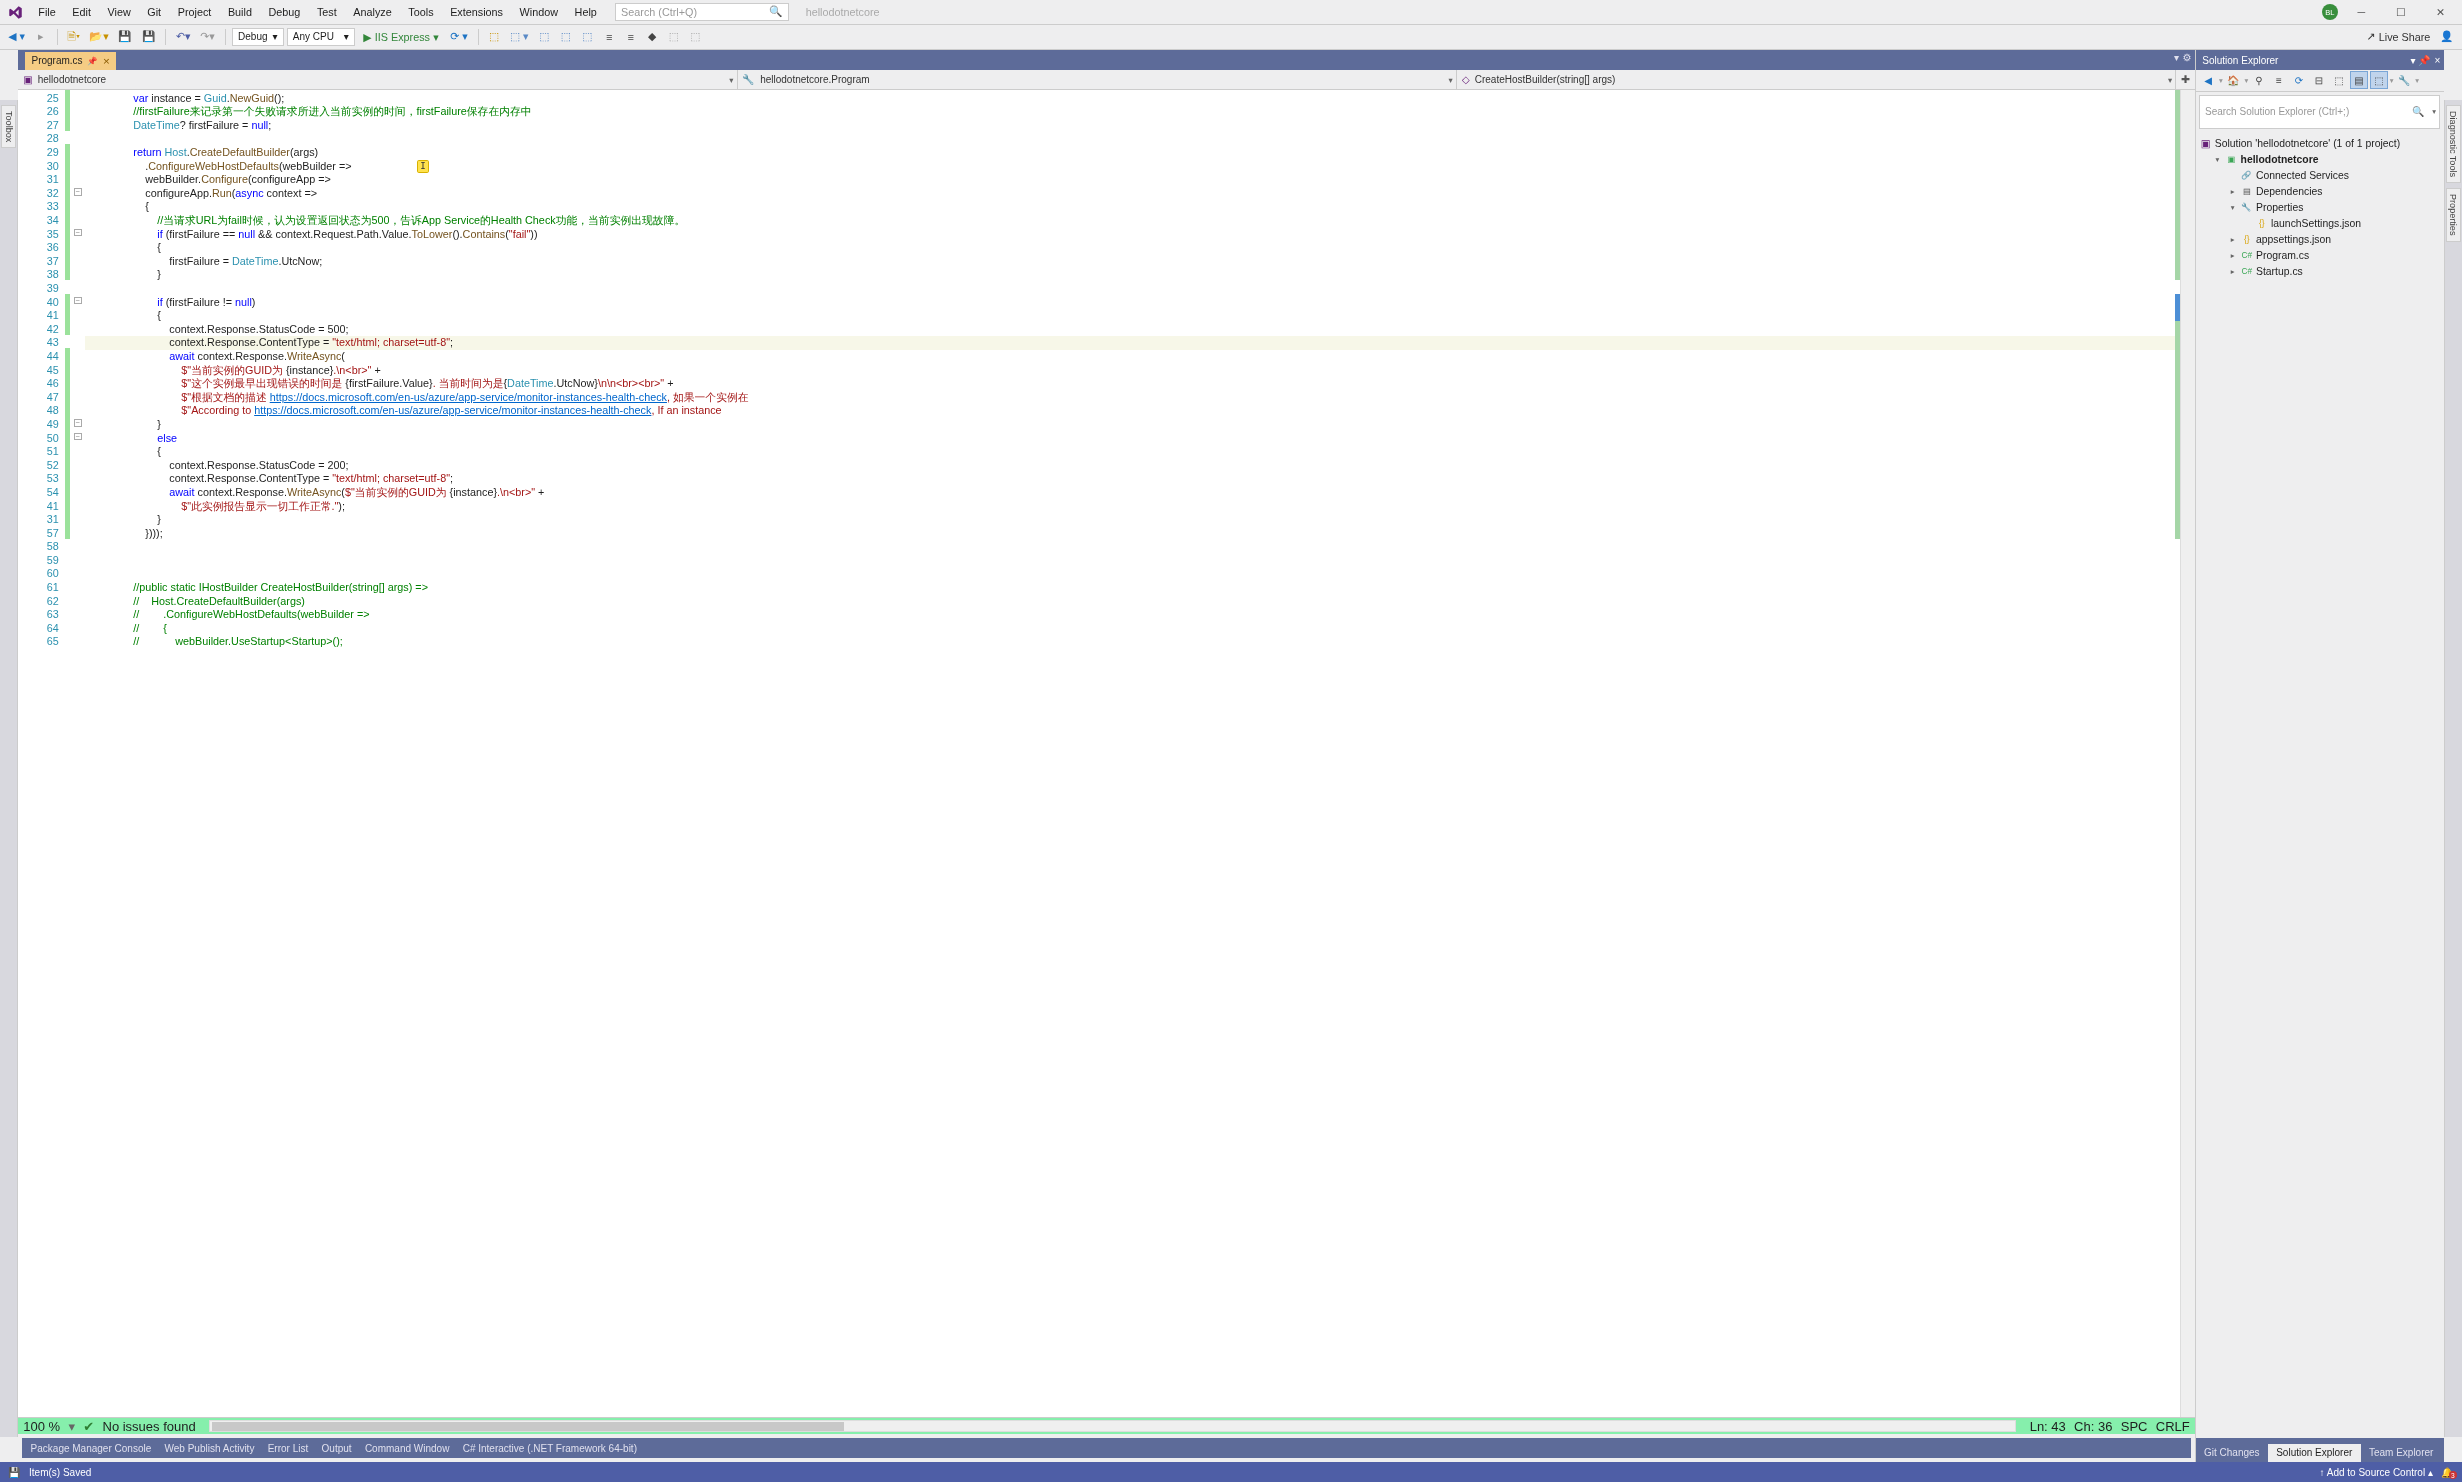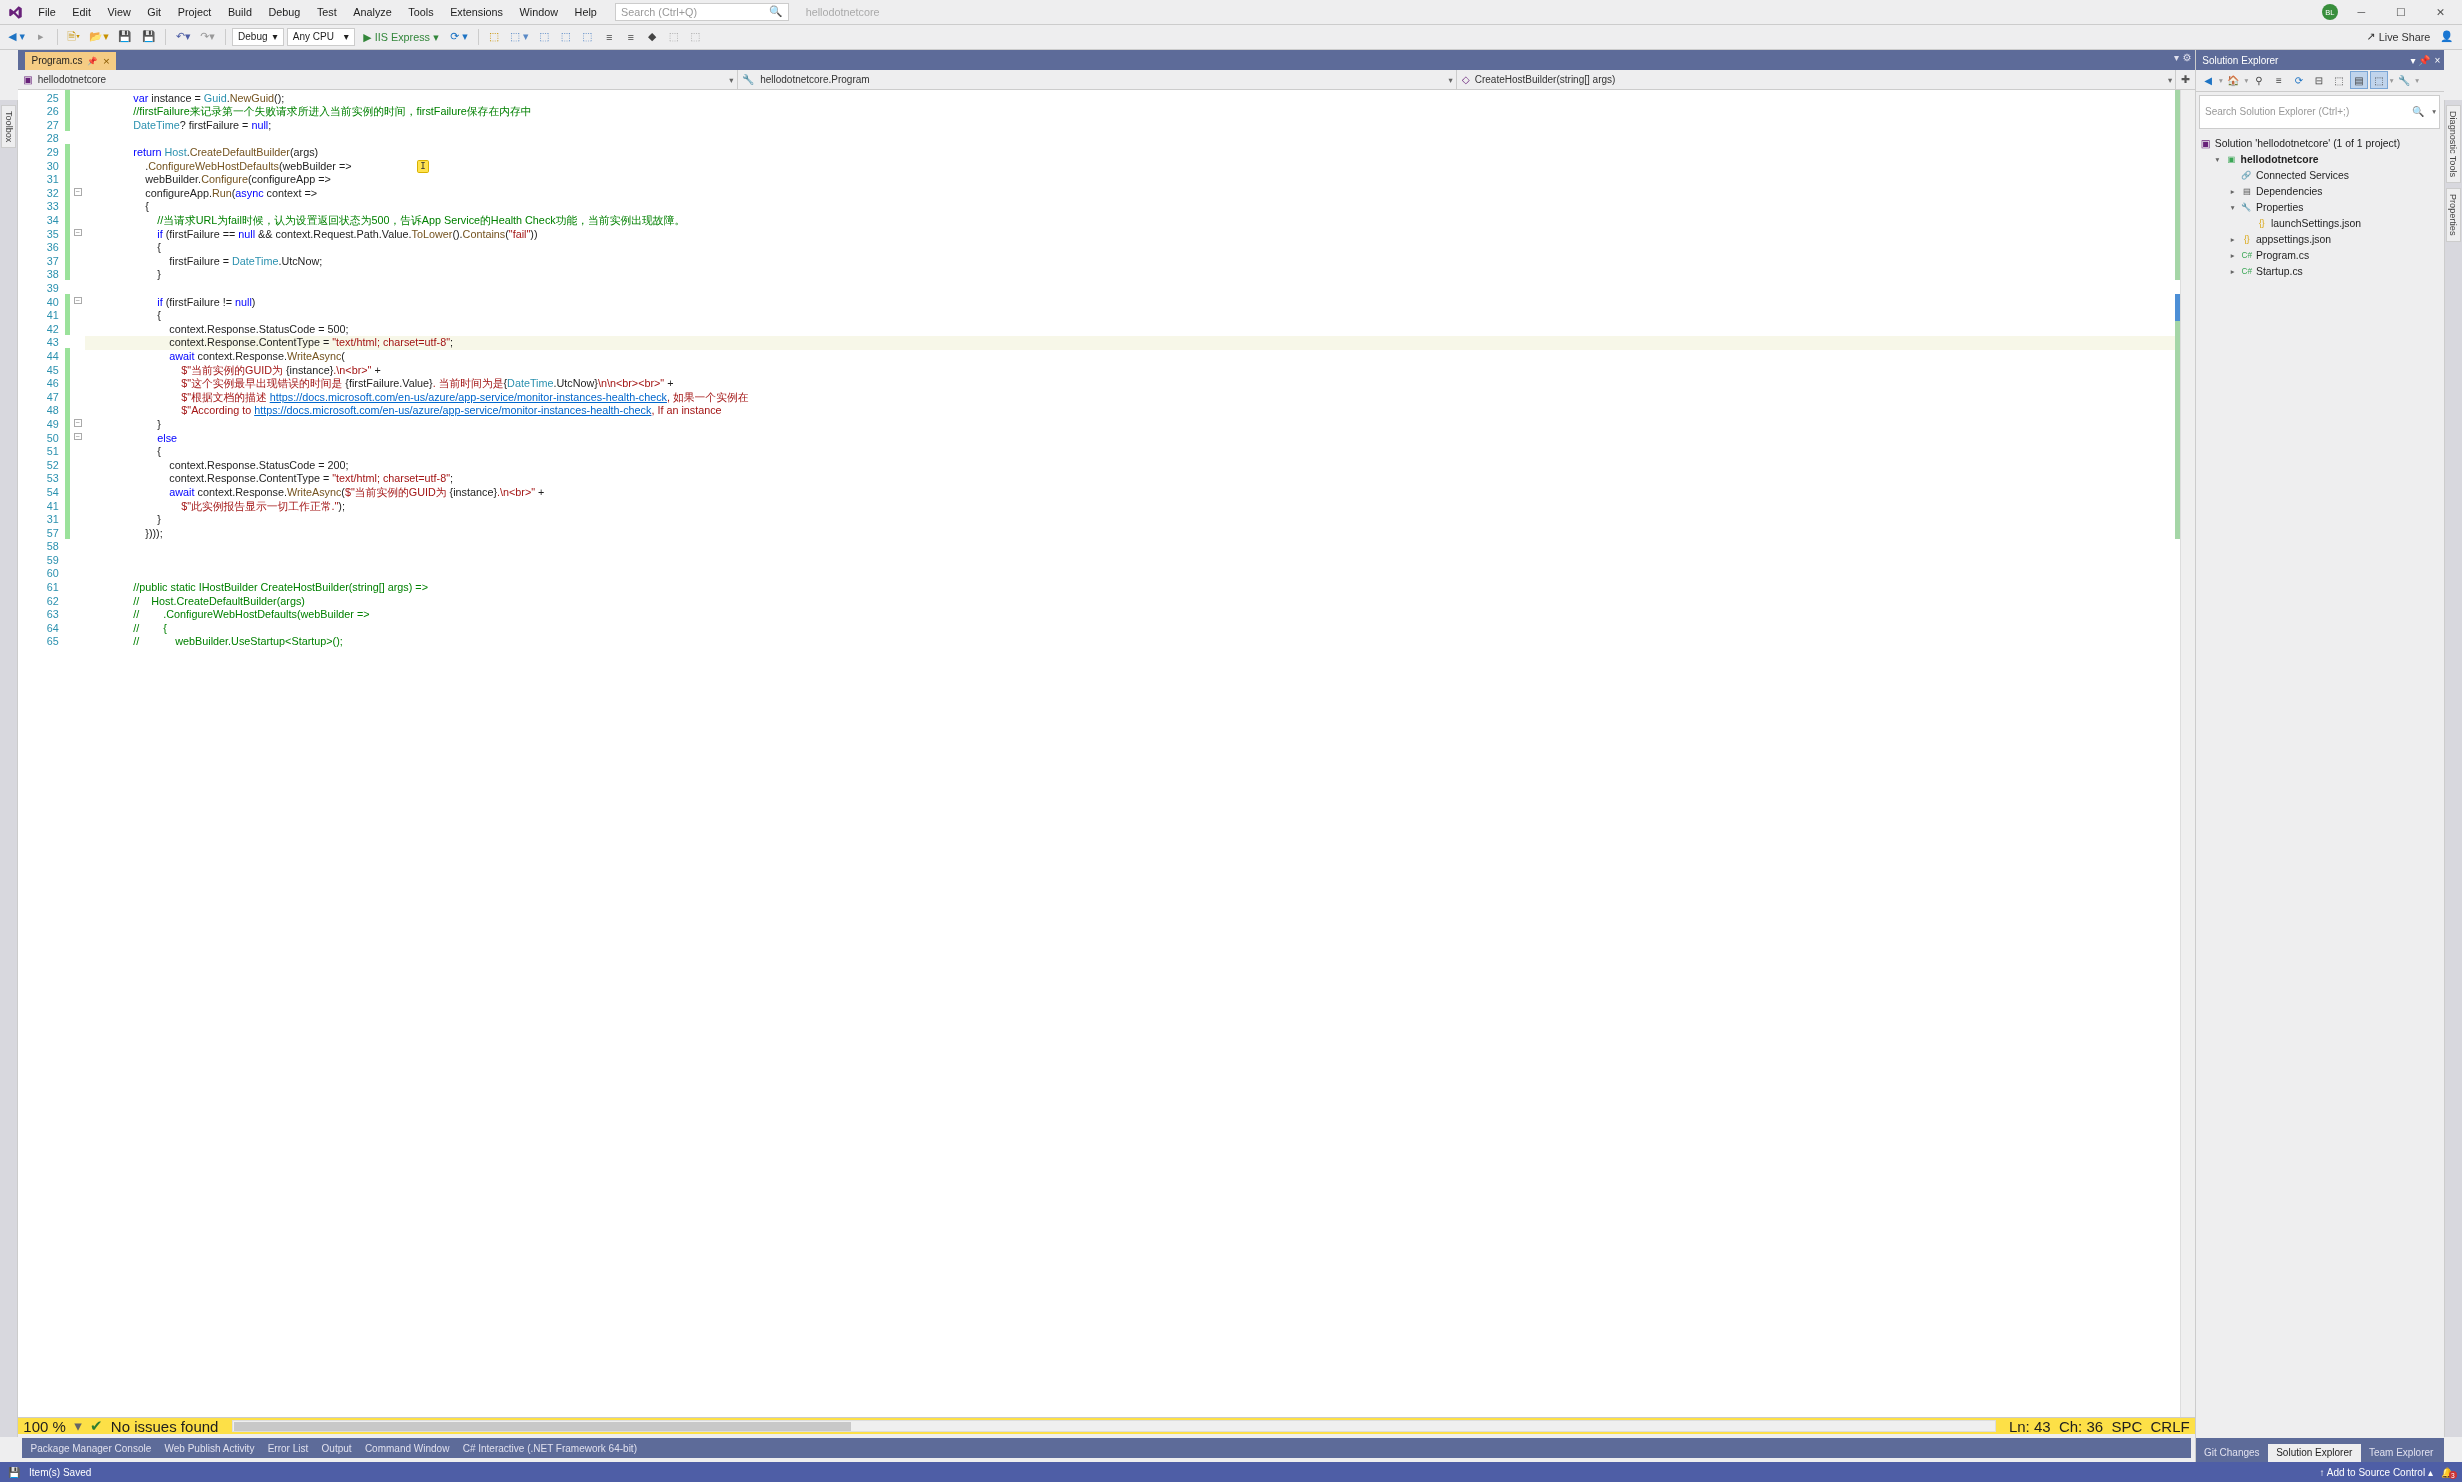--- a/index.html
+++ b/index.html
@@ -68,21 +68,21 @@
 .mth { color:#74531f; }
 .url { color:#0066cc; text-decoration:underline; }
 .hl-line { background:#f7f7e8; }
 .cursor-mark { position:absolute; width:11.6px; height:13.3px; background:#ffe24d; border:0.8px solid #d8b100; border-radius:1.7px; display:flex; align-items:center; justify-content:center; font-size:9.1px; font-family:Consolas,monospace; color:#333; }
 .right-marker { width:5px; background:#fff; }
 .right-marker div { height:13.6px; }
 .rm-g { background:#a5d6a7; }
 .rm-b { background:#4d8fd6; }
 .editor-scroll { width:15px; background:#efefef; border-left:0.8px solid #ddd; position:relative; }
 
-.zoom-bar { height:16.6px; background:#fde047; border-top:0.8px solid #ccc; display:flex; align-items:center; font-size:15px; padding:0 5px; gap:8.3px; }
+.zoom-bar { height:16.6px; background:#86efac; border-top:0.8px solid #ccc; display:flex; align-items:center; font-size:13px; padding:0 5px; gap:8.3px; }
 .hscroll { flex:1; height:11.6px; background:#efefef; border:0.8px solid #ddd; position:relative; margin:0 5px; }
 .hscroll .thumb { position:absolute; left:1.7px; top:0.8px; height:8.3px; width:35%; background:#c8c8c8; }
 
 
 .sol-exp { width:249px; background:#eeeeef; border-left:0.8px solid #ccc; margin-right:18.3px; display:flex; flex-direction:column; }
 .sol-title { height:20px; background:#5d6b99; color:#fff; display:flex; align-items:center; padding:0 6.6px; font-size:10px; position:relative; }
 .sol-title .ticons { position:absolute; right:3.3px; display:flex; gap:3.3px; }
 .sol-tb { height:21.6px; border-bottom:0.8px solid #ccc; display:flex; align-items:center; padding:0 3.3px; gap:1.7px; }
 .sol-tb .b { width:18.3px; height:18.3px; display:flex; align-items:center; justify-content:center; color:#444; font-size:10px;}
 .sol-tb .b.sel { background:#c0d4ec; border:0.8px solid #7aa6d6; }

